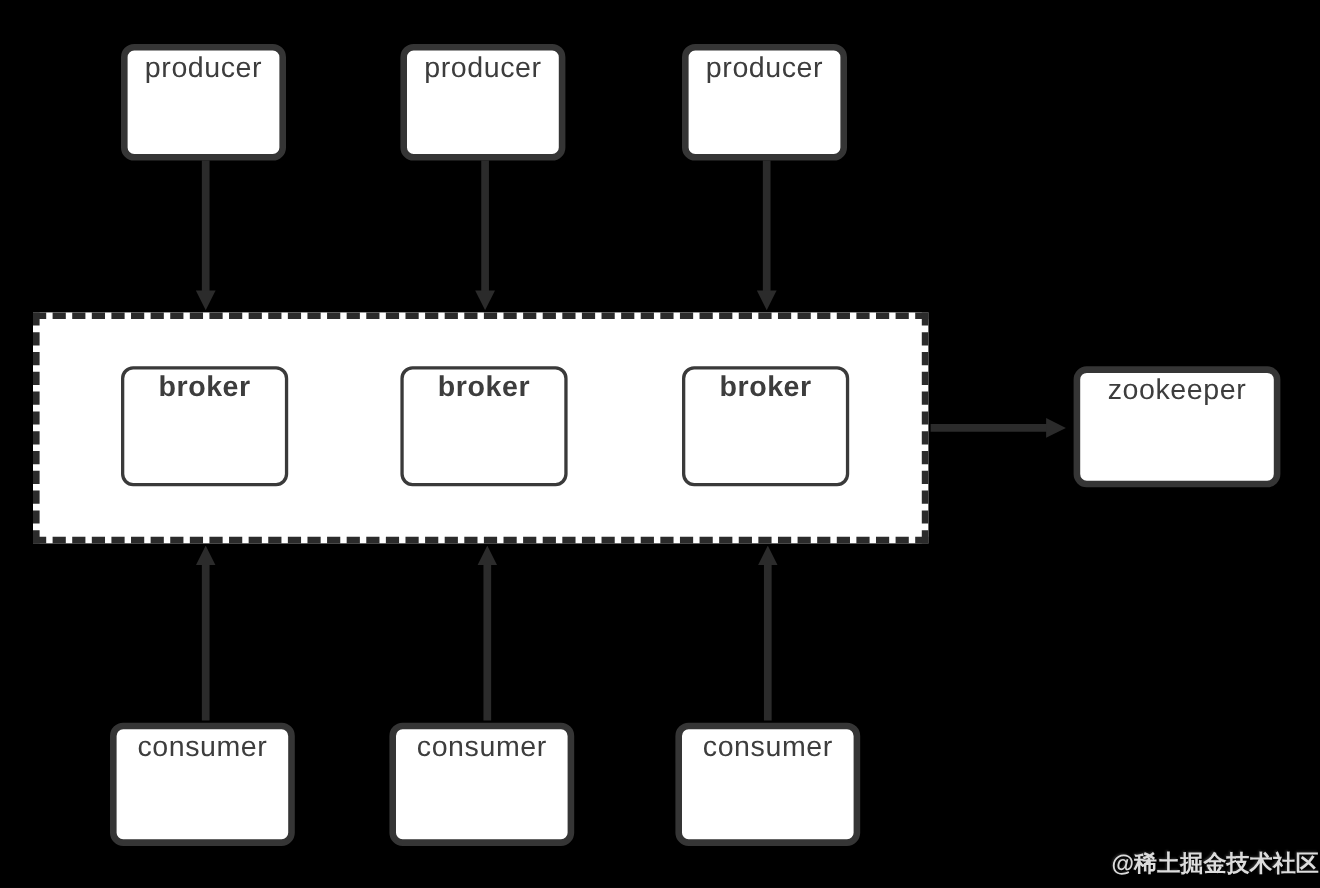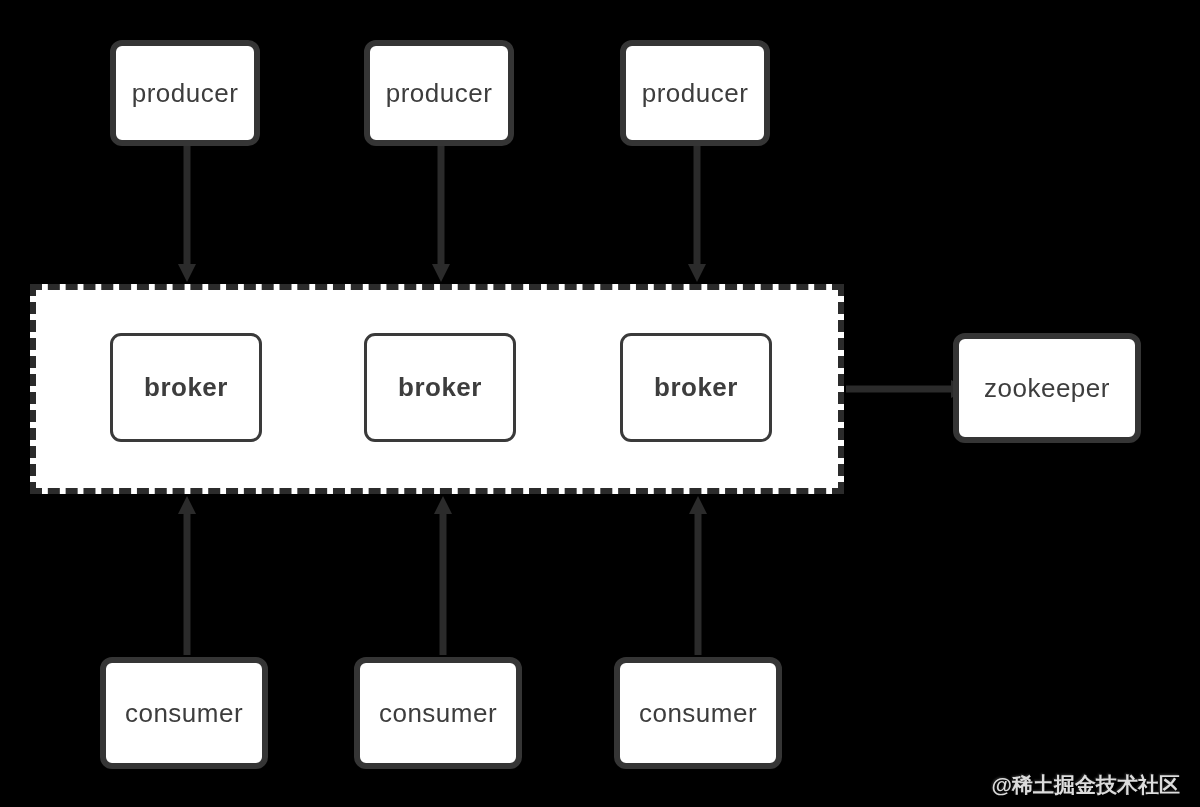--- a/index.html
+++ b/index.html
@@ -20,21 +20,21 @@
     position:relative;
     width:1200px;
     height:807px;
     background:var(--background);
     overflow:hidden;
   }
   .node{
     position:absolute;
     background:var(--node-fill);
     display:flex;
-    align-items:center;
+    align-items:flex-start;
     justify-content:center;
     color:var(--text);
     font-size:26px;
     letter-spacing:0.5px;
     box-sizing:border-box;
   }
   .outer-node{
     border:6px solid var(--node-border);
     border-radius:12px;
   }
@@ -51,39 +51,39 @@
     border:6px dashed var(--arrow);
     box-sizing:border-box;
   }
   
   .producer-1{left:110px; top:40px;  width:150px; height:106px;}
   .producer-2{left:364px; top:40px;  width:150px; height:106px;}
   .producer-3{left:620px; top:40px;  width:150px; height:106px;}
   .broker-1  {left:110px; top:333px; width:152px; height:109px;}
   .broker-2  {left:364px; top:333px; width:152px; height:109px;}
   .broker-3  {left:620px; top:333px; width:152px; height:109px;}
-  .zookeeper {left:953px; top:333px; width:188px; height:110px;}
+  .zookeeper {left:976px; top:333px; width:188px; height:110px;}
   .consumer-1{left:100px; top:657px; width:168px; height:112px;}
   .consumer-2{left:354px; top:657px; width:168px; height:112px;}
   .consumer-3{left:614px; top:657px; width:168px; height:112px;}
 
   .edges-layer{
     position:absolute;
     left:0; top:0;
     width:1200px; height:807px;
     pointer-events:none;
   }
   .edges-layer path.edge{
     stroke:var(--arrow);
     stroke-width:7;
     fill:none;
   }
   .watermark{
     position:absolute;
-    right:20px;
+    right:1px;
     bottom:8px;
     color:var(--watermark);
     font-size:21px;
     font-weight:bold;
     text-shadow:1px 1px 2px #000, -1px -1px 2px #333;
   }
 </style>
 </head>
 <body>
 

